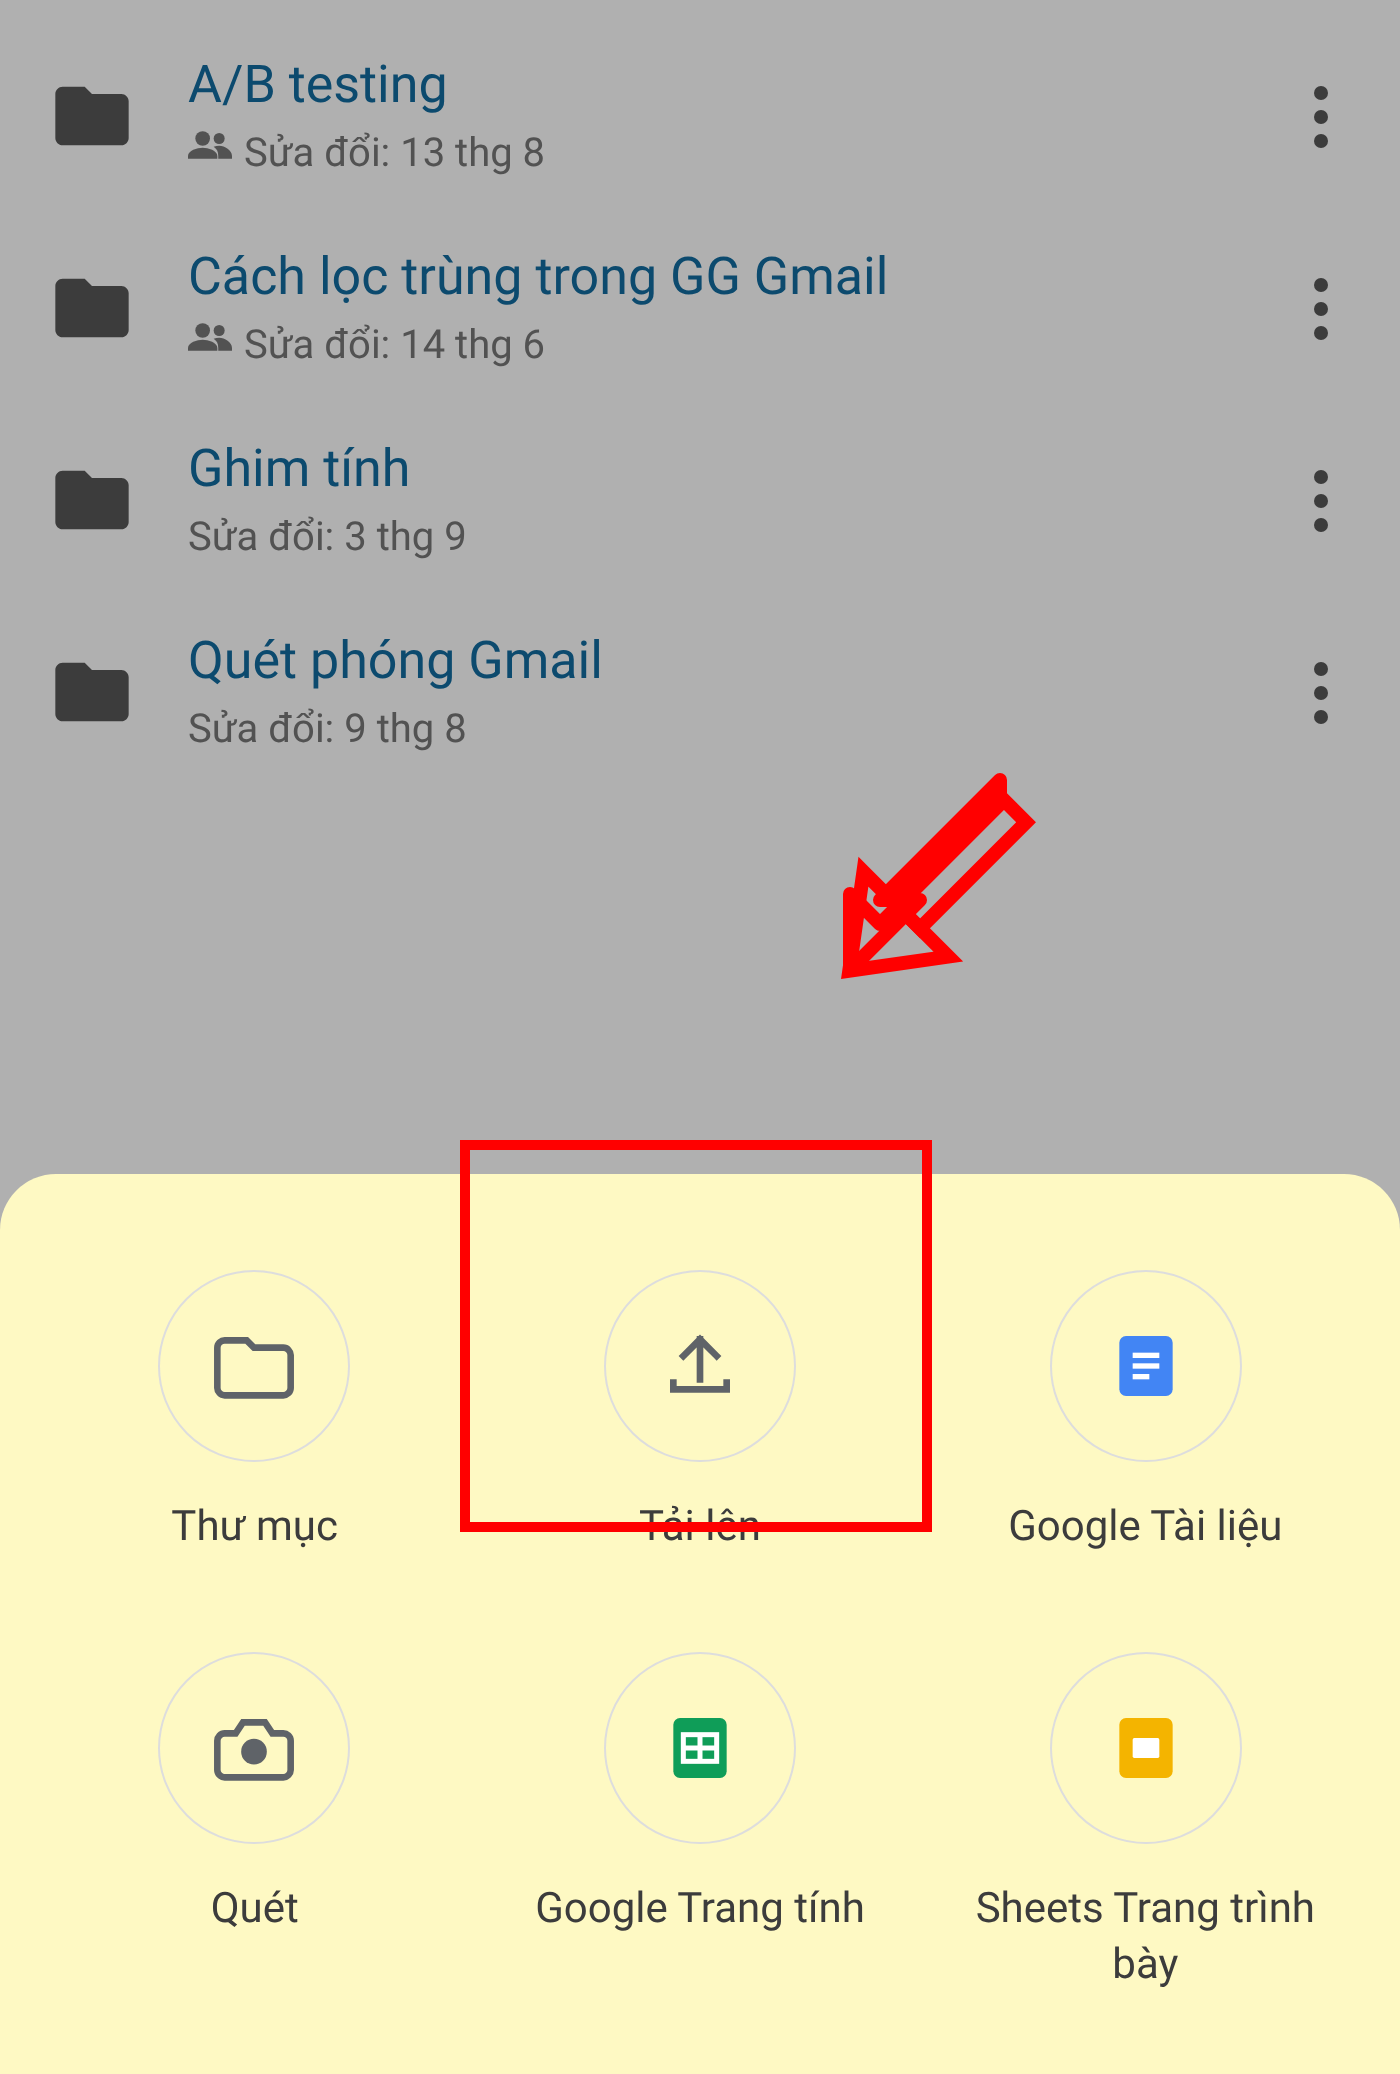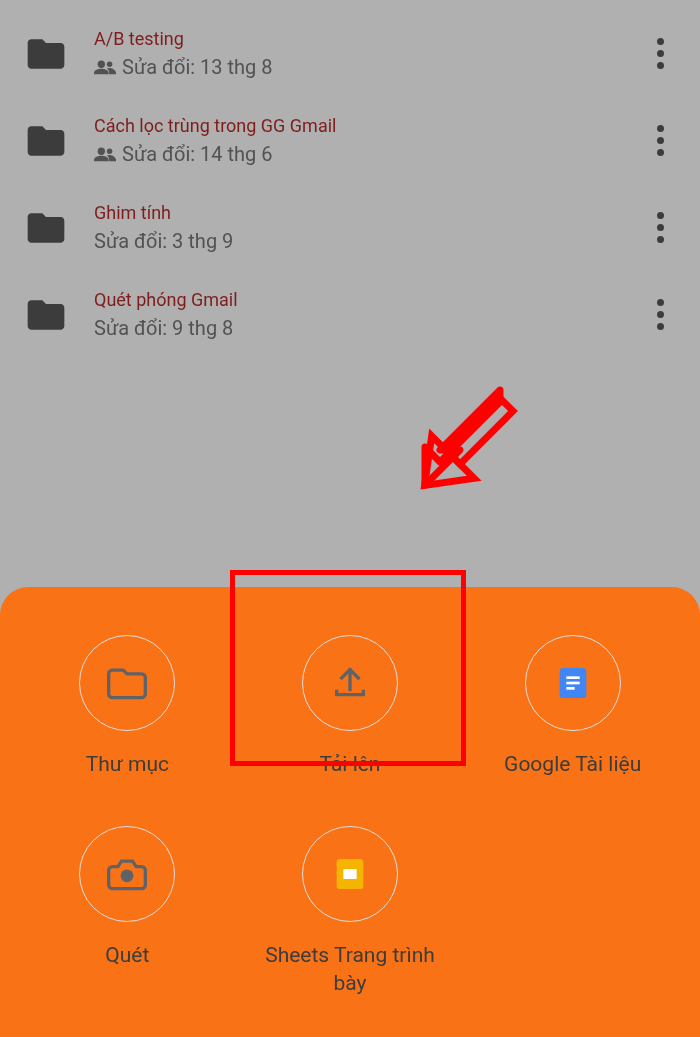--- a/index.html
+++ b/index.html
@@ -1,26 +1,26 @@
 <!DOCTYPE html>
 <html><head>
   <meta charset="utf-8">
   <style>
     *{margin:0;padding:0;box-sizing:border-box;font-family:-apple-system,BlinkMacSystemFont,'Segoe UI',Roboto,sans-serif;}
     body{width:700px;height:1037px;background:#b0b0b0;overflow:hidden;position:relative;}
     .file-list{padding:10px 0;}
     .file-row{display:flex;align-items:center;padding:18px 24px;position:relative;}
     .folder-icon{width:44px;height:44px;margin-right:26px;flex-shrink:0;}
     .file-info{flex:1;}
-    .file-name{font-size:18px;color:#7f1d1d;font-weight:400;margin-bottom:6px;}
-    .file-meta{display:flex;align-items:center;font-size:20px;color:#525252;}
+    .file-name{font-size:26px;color:#0c4a6e;font-weight:400;margin-bottom:6px;}
+    .file-meta{display:flex;align-items:flex-start;font-size:20px;color:#525252;}
     .shared-icon{width:22px;height:16px;margin-right:6px;}
     .more-btn{width:32px;height:48px;display:flex;flex-direction:column;align-items:center;justify-content:center;gap:5px;cursor:pointer;}
     .dot{width:7px;height:7px;border-radius:50%;background:#3c3c3c;}
-    .bottom-sheet{position:absolute;bottom:0;left:0;right:0;background:#f97316;border-radius:28px 28px 0 0;padding:48px 26px 40px;}
+    .bottom-sheet{position:absolute;bottom:0;left:0;right:0;background:#fef9c3;border-radius:28px 28px 0 0;padding:48px 26px 40px;}
     .sheet-grid{display:grid;grid-template-columns:repeat(3,1fr);gap:48px 20px;}
     .sheet-item{display:flex;flex-direction:column;align-items:center;cursor:pointer;}
     .sheet-circle{width:96px;height:96px;border-radius:50%;border:1.5px solid #ddd;display:flex;align-items:center;justify-content:center;margin-bottom:20px;}
     .sheet-label{font-size:21px;color:#3c3c3c;text-align:center;line-height:1.3;}
     .highlight-box{position:absolute;border:5px solid #f00;left:230px;top:570px;width:236px;height:196px;}
     .arrow-annotation{position:absolute;left:390px;top:380px;width:140px;height:140px;pointer-events:none;}
   </style>
 </head>
 <body>
 
@@ -151,20 +151,31 @@
     <div class="sheet-item">
       <div class="sheet-circle">
         <svg width="44" height="44" viewBox="0 0 24 24" fill="none" stroke="#5f6368" stroke-width="1.8">
             <path d="M4 8h3l2-3h6l2 3h3c1 0 2 .9 2 2v8c0 1-.9 2-2 2H4c-1 0-2-.9-2-2v-8c0-1 .9-2 2-2z"></path>
             <circle cx="12" cy="13" r="3.5" fill="#5f6368" stroke="none"></circle>
           </svg>
       </div>
       <div class="sheet-label">Quét</div>
     </div>
 
+    <div class="sheet-item">
+      <div class="sheet-circle">
+        <svg width="40" height="40" viewBox="0 0 24 24">
+            <rect x="4" y="3" width="16" height="18" rx="2" fill="#0f9d58"></rect>
+            <rect x="7" y="8" width="10" height="8" fill="none" stroke="#fff" stroke-width="1.5"></rect>
+            <line x1="12" y1="8" x2="12" y2="16" stroke="#fff" stroke-width="1.5"></line>
+            <line x1="7" y1="12" x2="17" y2="12" stroke="#fff" stroke-width="1.5"></line>
+          </svg>
+      </div>
+      <div class="sheet-label">Google Trang tính</div>
+    </div>
 
     <div class="sheet-item">
       <div class="sheet-circle">
         <svg width="40" height="40" viewBox="0 0 24 24">
             <rect x="4" y="3" width="16" height="18" rx="2" fill="#f4b400"></rect>
             <rect x="8" y="9" width="8" height="6" rx="0.5" fill="#fff"></rect>
           </svg>
       </div>
       <div class="sheet-label">Sheets Trang trình bày</div>
     </div>

